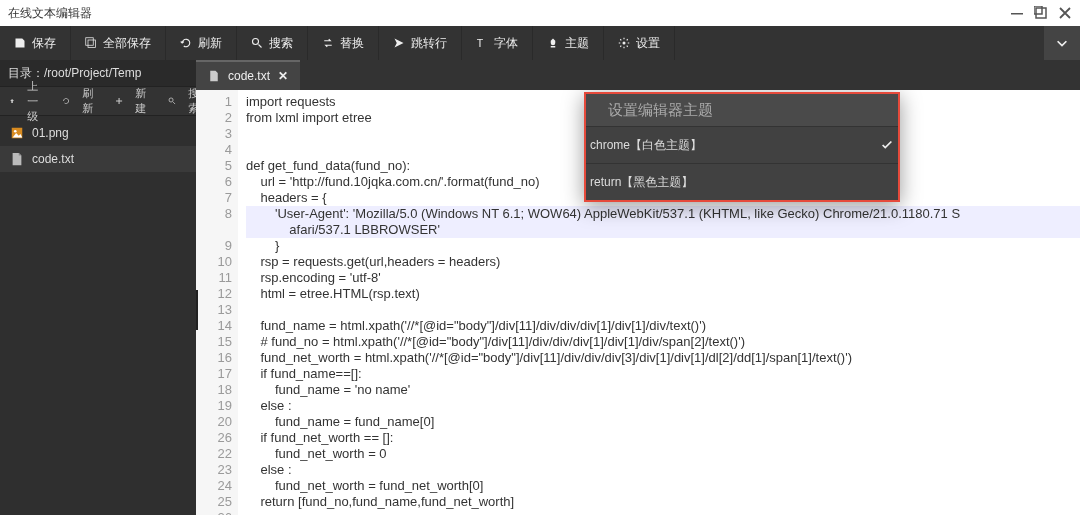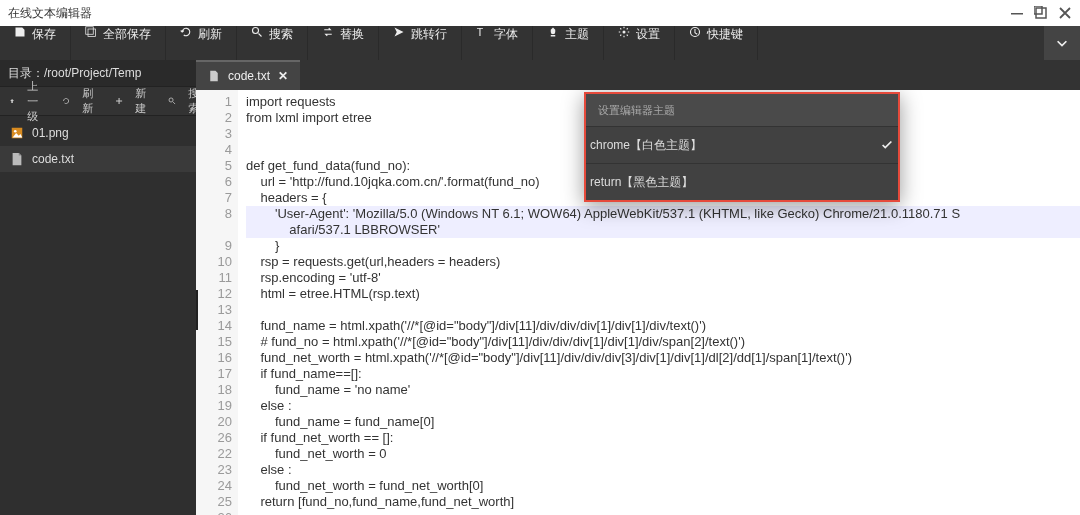--- a/index.html
+++ b/index.html
@@ -2,21 +2,21 @@
 <html><head>
 <meta charset="utf-8">
 <style>
 *{margin:0;padding:0;box-sizing:border-box;font-family:"Helvetica Neue",Arial,sans-serif;}
 html,body{width:1080px;height:515px;overflow:hidden;background:#fff;}
 .app{width:1080px;height:515px;display:flex;flex-direction:column;background:#a21caf;color:#ddd;border-radius:19px;}
 .titlebar{height:26px;background:#fff;color:#333;display:flex;align-items:center;padding:0 8px;font-size:12px;}
 .titlebar .spacer{flex:1;}
 .wicon{width:14px;height:14px;margin-left:10px;display:flex;align-items:center;justify-content:center;}
 .toolbar{height:34px;background:#333;display:flex;align-items:stretch;font-size:12px;color:#eee;}
-.tbtn{display:flex;padding:0 14px;gap:6px;border-right:1px solid #2a2a2a;cursor:pointer;}
+.tbtn{display:flex;align-items:center;padding:0 14px;gap:6px;border-right:1px solid #2a2a2a;cursor:pointer;}
 .tbtn svg{width:12px;height:12px;}
 .toolbar .spacer{flex:1;}
 .chev{width:36px;display:flex;align-items:center;justify-content:center;background:#444;}
 .body{flex:1;display:flex;min-height:0;position:relative;}
 .sidebar{width:196px;background:#2f2f2f;display:flex;flex-direction:column;font-size:12px;}
 .dirbar{height:26px;display:flex;align-items:center;padding:0 8px;color:#ddd;background:#2a2a2a;}
 .sidetb{height:30px;display:flex;align-items:center;background:#333;border-top:1px solid #222;border-bottom:1px solid #222;}
 .sbtn{display:flex;align-items:center;gap:12px;padding:0 9px;color:#ccc;cursor:pointer;font-size:11px;}
 .filelist{flex:1;padding:4px 0;}
 .fitem{height:26px;display:flex;align-items:center;gap:8px;padding:0 10px;cursor:pointer;color:#ddd;}
@@ -27,21 +27,21 @@
 .tab{display:flex;align-items:center;gap:8px;padding:0 12px;background:#444;color:#eee;font-size:12px;border-top:2px solid #666;cursor:pointer;}
 .tab .close{font-weight:bold;}
 .codearea{flex:1;display:flex;overflow:hidden;font-family:Menlo,Consolas,monospace;font-size:13px;line-height:16px;color:#333;position:relative;}
 .gutter{width:42px;background:#f6f6f6;color:#9a9a9a;text-align:right;padding:4px 6px 4px 0;}
 .gline{height:16px;}
 .code{flex:1;padding:4px 0 4px 8px;white-space:pre;overflow:hidden;}
 .cline{height:16px;}
 .cline.hl{background:#eef;}
 .collapse-handle{position:absolute;left:-12px;top:200px;width:14px;height:40px;background:#222;border-radius:7px 0 0 7px;display:flex;align-items:center;justify-content:center;color:#aaa;font-size:10px;}
 .popup{position:absolute;left:388px;top:2px;width:316px;border:2px solid #e64a3b;background:#414141;color:#ddd;font-size:12px;box-shadow:0 4px 20px rgba(0,0,0,.4);}
-.popup .ptitle{padding:8px 12px;font-size:11px;color:#aaa;background:#4a4a4a;}
+.popup .ptitle{padding:8px 22px;font-size:15px;color:#aaa;background:#4a4a4a;}
 .popt{padding:10px 4px;display:flex;align-items:center;justify-content:space-between;border-top:1px solid #333;cursor:pointer;}
 .check{width:14px;height:14px;}
 .sic{width:12px;height:12px;}
 svg{display:block;}
 .file-orange{fill:#d88b20;}
 .file-gray{fill:#bbb;}
 </style>
 </head>
 <body>
 <div class="app">
@@ -117,27 +117,20 @@
           <path fill="#eee" d="M8 2l3 3v3a3 3 0 0 1-6 0V5z M5 12h6v2H5z"></path>
         </svg>
     <span>主题</span>
   </div>
   <div class="tbtn">
     <svg class="sic" viewBox="0 0 16 16">
           <circle cx="8" cy="8" r="2" fill="#eee"></circle>
           <path fill="none" stroke="#eee" stroke-width="1.5" d="M8 1v2M8 13v2M1 8h2M13 8h2M3 3l1.4 1.4M11.6 11.6L13 13M13 3l-1.4 1.4M4.4 11.6L3 13"></path>
         </svg>
     <span>设置</span>
-  </div>
-  <div class="tbtn">
-    <svg class="sic" viewBox="0 0 16 16">
-          <circle cx="8" cy="8" r="6" fill="none" stroke="#eee" stroke-width="1.5"></circle>
-          <path stroke="#eee" stroke-width="1.5" d="M8 4v5l3 2"></path>
-        </svg>
-    <span>快捷键</span>
   </div>
   <div class="spacer"></div>
   <div class="chev">
     <svg width="14" height="14" viewBox="0 0 16 16">
           <path fill="none" stroke="#eee" stroke-width="2" d="M3 6l5 5 5-5"></path>
         </svg>
   </div>
 </div>
 
 <div class="body">

